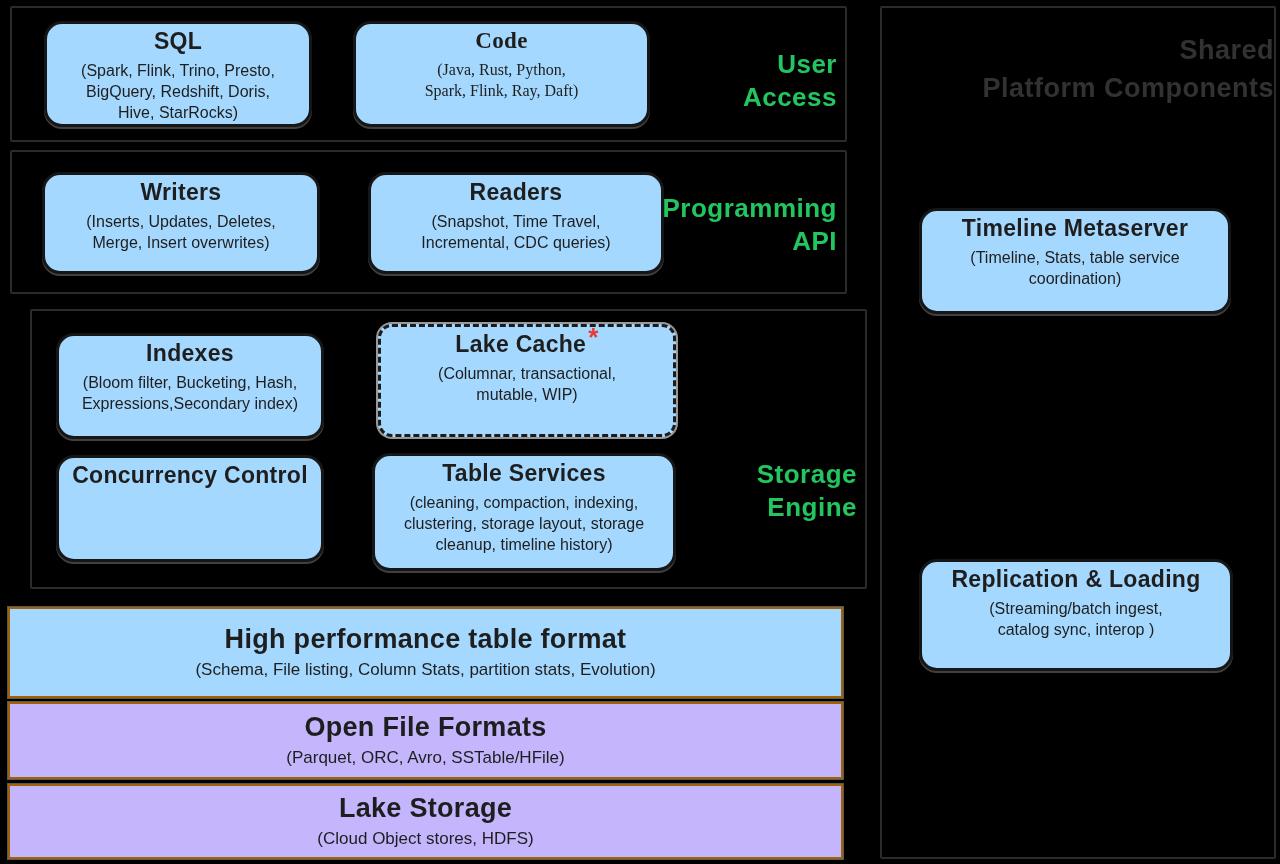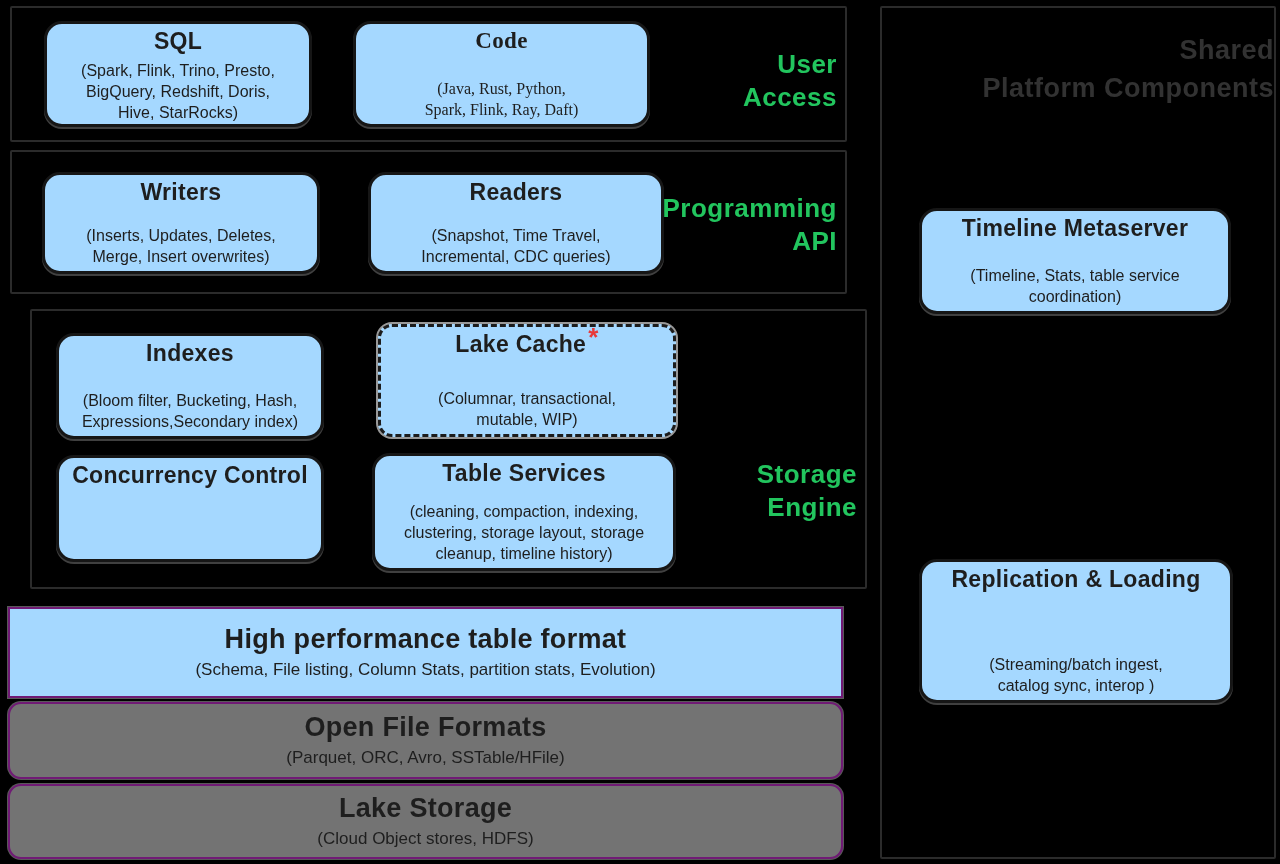--- a/index.html
+++ b/index.html
@@ -3,48 +3,48 @@
 <meta charset="utf-8">
 <style>
   html,body{margin:0;padding:0;background:#000;}
   .stage{
     position:relative;width:1280px;height:864px;background:#000;overflow:hidden;
     font-family:"Liberation Sans",sans-serif;color:#1e1e1e;
   }
   .panel{position:absolute;border:2px solid #2b2b2b;border-radius:2px;background:#000;}
   .box{
     position:absolute;background:#a5d8ff;border:3px solid #161616;border-radius:18px;
-    display:flex;flex-direction:column;justify-content:space-between;align-items:center;
+    display:flex;flex-direction:column;justify-content:flex-start;align-items:center;
     text-align:center;padding:4px 8px;box-sizing:border-box;
     box-shadow:0 2px 0 rgba(255,255,255,0.25);
   }
   .box.dashed{
     border:3px dashed #1c1c1c;border-radius:14px;
     box-shadow:0 0 0 2px rgba(255,255,255,0.6);
   }
   .box-title{font-size:23px;font-weight:700;letter-spacing:.3px;margin-bottom:5px;white-space:nowrap;}
   .box-sub{font-size:16px;line-height:1.32;white-space:pre-line;}
   .star{color:#e8393a;font-size:26px;font-weight:700;vertical-align:6px;margin-left:2px;line-height:0;}
   .faint-label{
     position:absolute;color:#22c55e;font-weight:700;font-size:26px;line-height:1.25;
     text-align:right;white-space:pre-line;letter-spacing:.5px;
   }
   .panel-title{
     position:absolute;left:0;right:0;top:24px;text-align:right;color:#323232;
     font-weight:700;font-size:27px;line-height:1.4;white-space:pre-line;letter-spacing:.5px;
   }
   .bar{
-    position:absolute;left:8px;width:835px;border:2px solid #701a75;box-sizing:border-box;
+    position:absolute;left:8px;width:835px;border:2px solid #a16207;box-sizing:border-box;
     display:flex;flex-direction:column;justify-content:center;align-items:center;text-align:center;
     box-shadow:0 0 0 1px rgba(255,255,255,0.35);
   }
   .bar-title{font-size:27px;font-weight:700;letter-spacing:.3px;margin-bottom:4px;}
   .bar-sub{font-size:17px;line-height:1.25;white-space:pre-line;}
   .blue{background:#a5d8ff;}
-  .cyan{background:#737373;border-radius:13px;}
+  .cyan{background:#c4b5fd;}
 
   
   #panel-user{left:10px;top:6px;width:833px;height:132px;}
   #panel-api{left:10px;top:150px;width:833px;height:140px;}
   #panel-storage{left:10px;top:309px;width:833px;height:276px;margin-left:20px;}
   #panel-shared{left:880px;top:6px;width:392px;height:849px;}
 
   #box-sql{left:32px;top:13px;width:268px;height:106px;}
   #box-code{left:341px;top:13px;width:297px;height:106px;font-family:Liberation Serif, serif;}
   #label-user{right:8px;top:40px;}
@@ -60,21 +60,21 @@
   #label-storage{right:8px;top:147px;}
 
   
   #bar-format{top:607px;height:91px;}
   #bar-fileformats{top:702px;height:77px;}
   #bar-lakestorage{top:784px;height:75px;}
 
   
   #box-timeline{left:37px;top:200px;width:312px;height:106px;}
   #box-admin{left:37px;top:366px;width:314px;height:139px;}
-  #box-replication{left:37px;top:551px;width:314px;height:144px;}
+  #box-replication{left:37px;top:551px;width:314px;height:112px;}
 </style>
 </head>
 <body>
 
 <div class="stage">
 
   <div class="panel" id="panel-user">
     <div class="box" id="box-sql">
       <div class="box-title">SQL</div>
       <div class="box-sub">(Spark, Flink, Trino, Presto,

